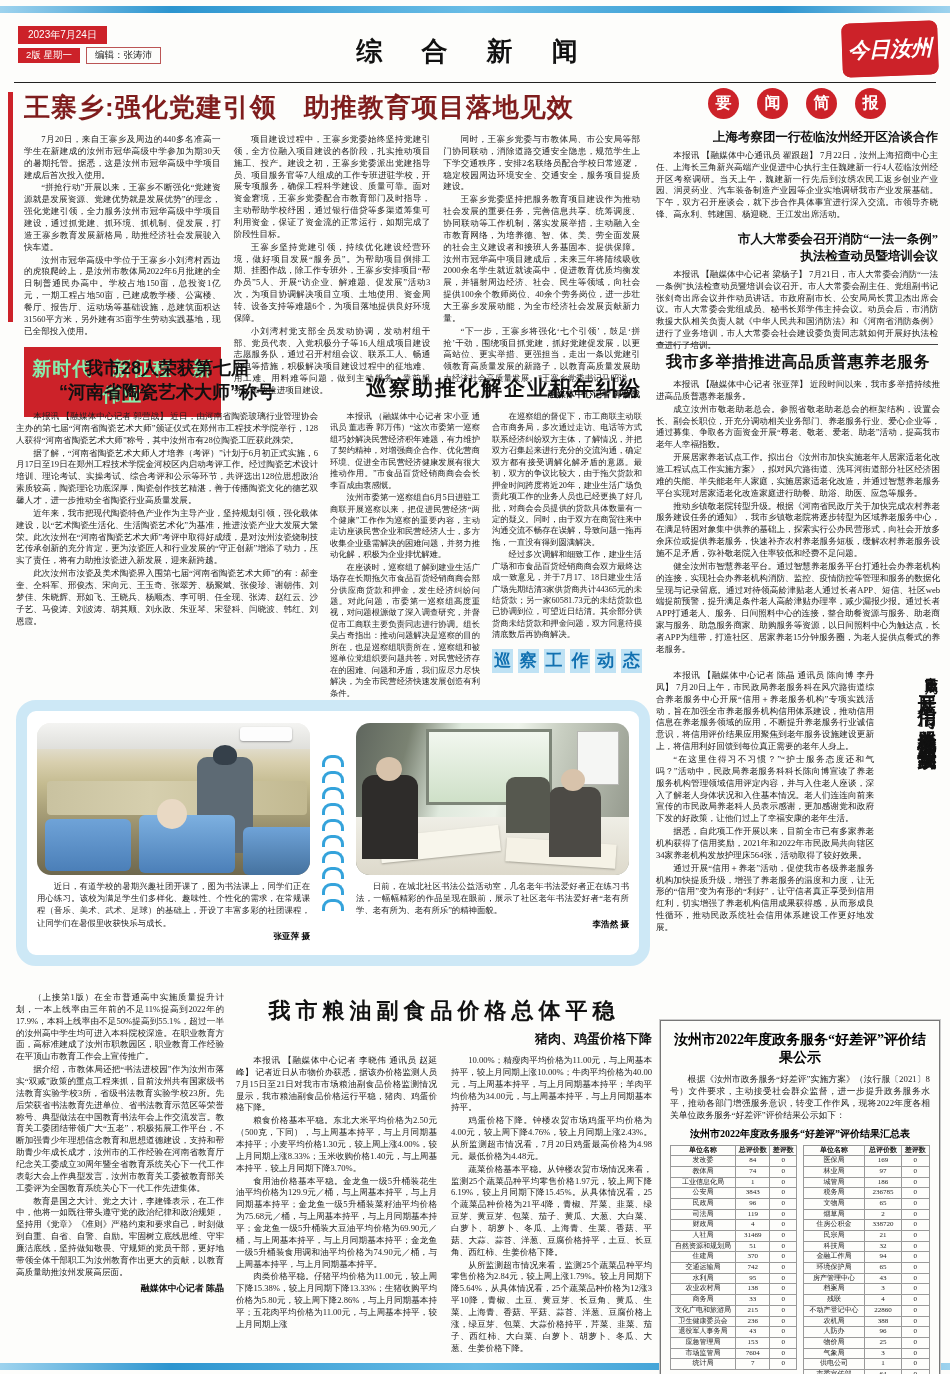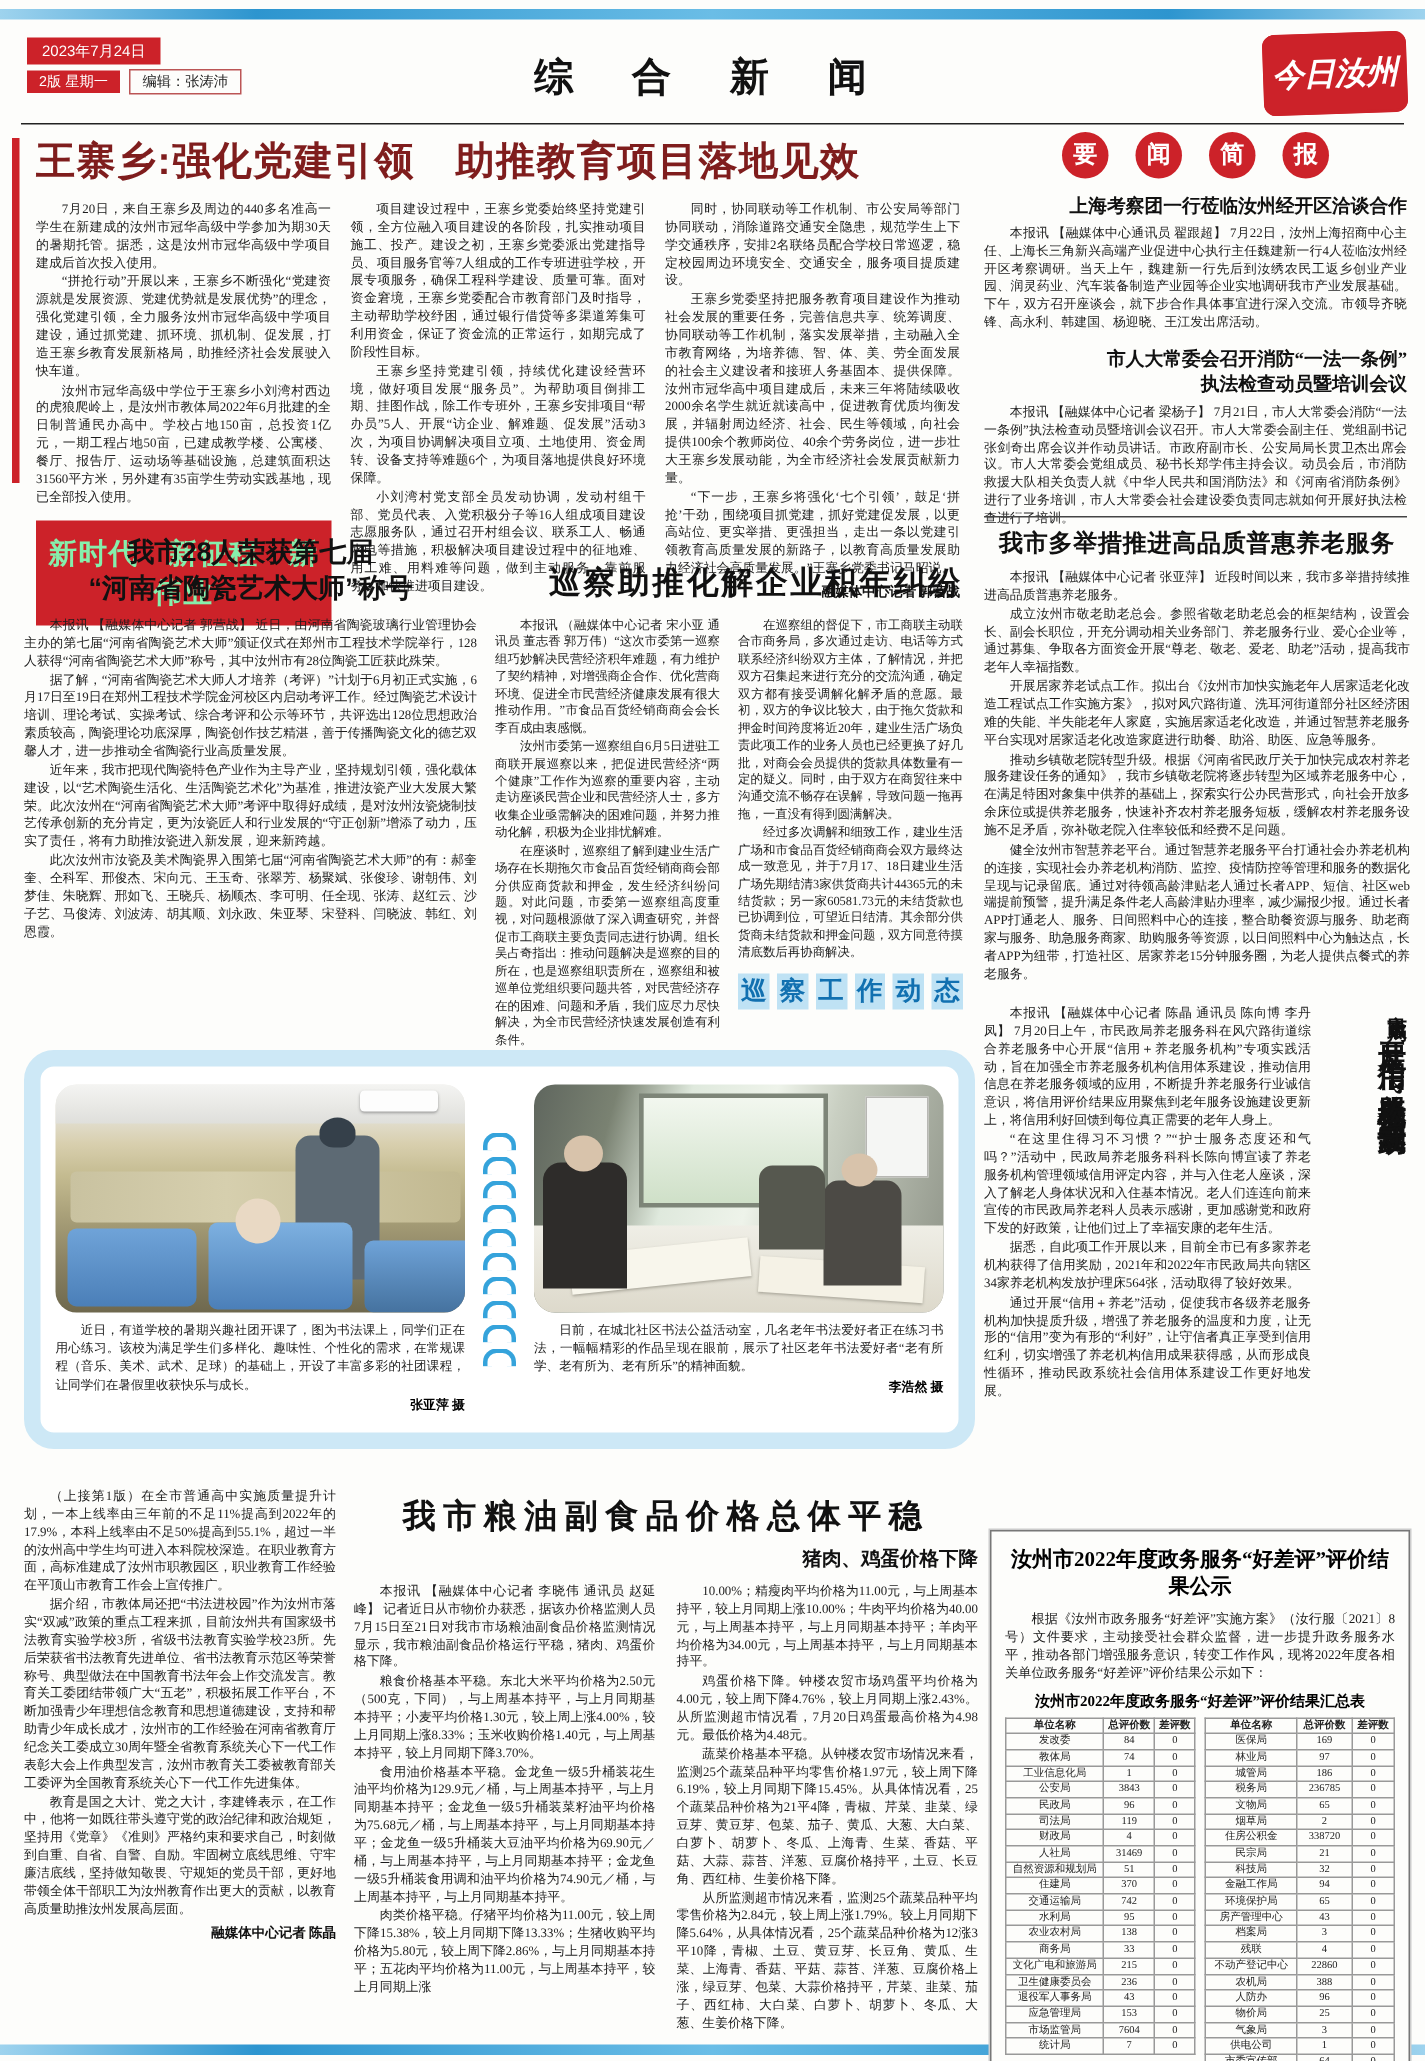--- a/index.html
+++ b/index.html
@@ -94,21 +94,21 @@
       </div>
       <div class="col">
         <div>
             <p class="p">项目建设过程中，王寨乡党委始终坚持党建引领，全方位融入项目建设的各阶段，扎实推动项目施工、投产。建设之初，王寨乡党委派出党建指导员、项目服务官等7人组成的工作专班进驻学校，开展专项服务，确保工程科学建设、质量可靠。面对资金窘境，王寨乡党委配合市教育部门及时指导，主动帮助学校纾困，通过银行借贷等多渠道筹集可利用资金，保证了资金流的正常运行，如期完成了阶段性目标。</p>
             <p class="p">王寨乡坚持党建引领，持续优化建设经营环境，做好项目发展“服务员”。为帮助项目倒排工期、挂图作战，除工作专班外，王寨乡安排项目“帮办员”5人、开展“访企业、解难题、促发展”活动3次，为项目协调解决项目立项、土地使用、资金周转、设备支持等难题6个，为项目落地提供良好环境保障。</p>
             <p class="p">小刘湾村党支部全员发动协调，发动村组干部、党员代表、入党积极分子等16人组成项目建设志愿服务队，通过召开村组会议、联系工人、畅通水电等措施，积极解决项目建设过程中的征地难、用工难、用料难等问题，做到主动服务、靠前服务，加快推进项目建设。</p>
           </div>
       </div>
       <div class="col">
         <div>
-            <p class="p">同时，协同联动等工作机制、市公安局等部门协同联动，消除道路交通安全隐患，规范学生上下学交通秩序，安排2名联络员配合学校日常巡逻，稳定校园周边环境安全、交通安全，服务项目提质建设。</p>
+            <p class="p">同时，王寨乡党委与市教体局、市公安局等部门协同联动，消除道路交通安全隐患，规范学生上下学交通秩序，安排2名联络员配合学校日常巡逻，稳定校园周边环境安全、交通安全，服务项目提质建设。</p>
             <p class="p">王寨乡党委坚持把服务教育项目建设作为推动社会发展的重要任务，完善信息共享、统筹调度、协同联动等工作机制，落实发展举措，主动融入全市教育网络，为培养德、智、体、美、劳全面发展的社会主义建设者和接班人务基固本、提供保障。汝州市冠华高中项目建成后，未来三年将陆续吸收2000余名学生就近就读高中，促进教育优质均衡发展，并辐射周边经济、社会、民生等领域，向社会提供100余个教师岗位、40余个劳务岗位，进一步壮大王寨乡发展动能，为全市经济社会发展贡献新力量。</p>
             <p class="p">“下一步，王寨乡将强化‘七个引领’，鼓足‘拼抢’干劲，围绕项目抓党建，抓好党建促发展，以更高站位、更实举措、更强担当，走出一条以党建引领教育高质量发展的新路子，以教育高质量发展助力经济社会高质量发展。”王寨乡党委书记马昭说。</p>
           </div>
         <div class="byline">融媒体中心记者 郭营战</div>
       </div>
     </div>
   </div>
 
   <div class="region" style="left:656px;top:88px;width:282px;">
     <div class="badges">

